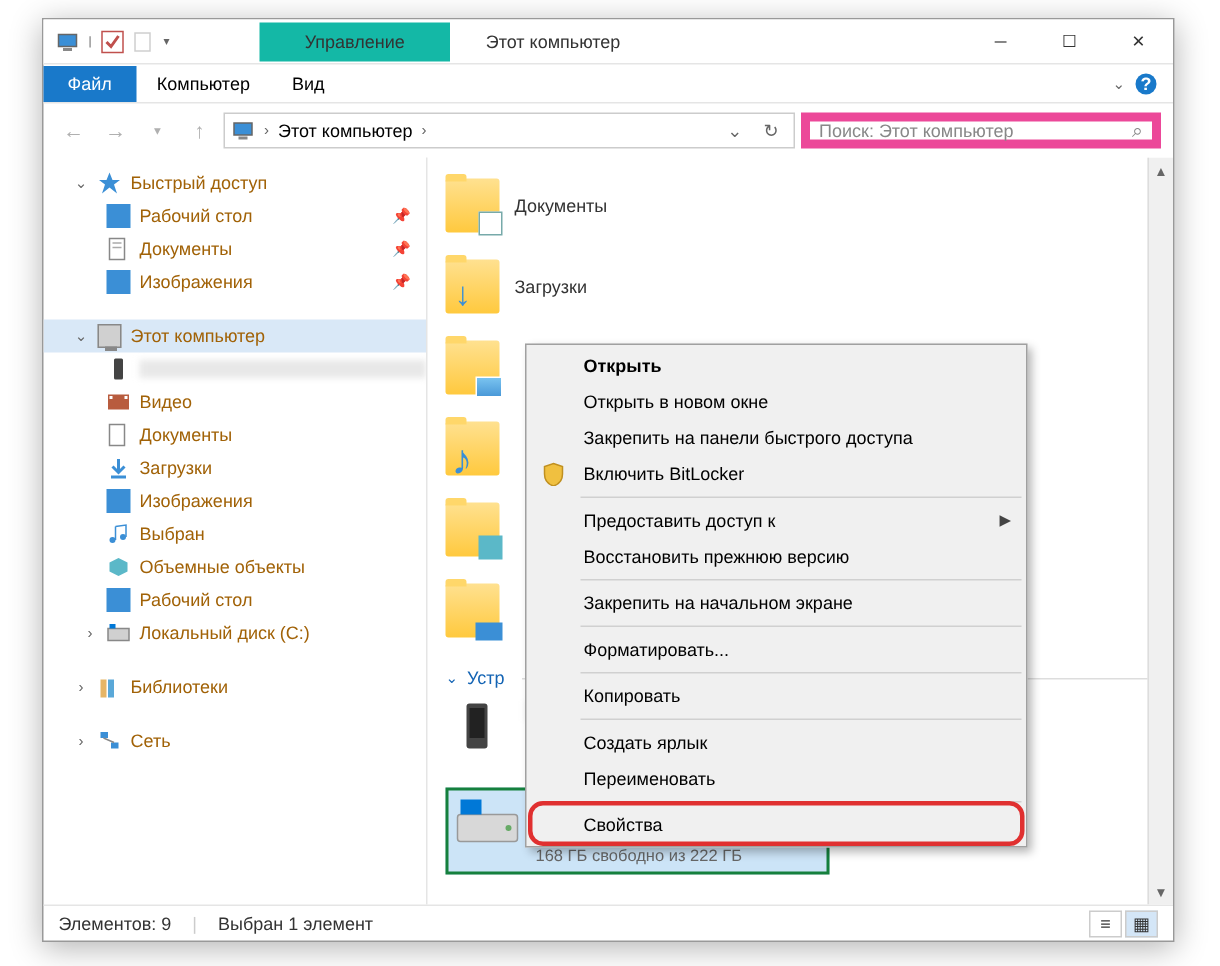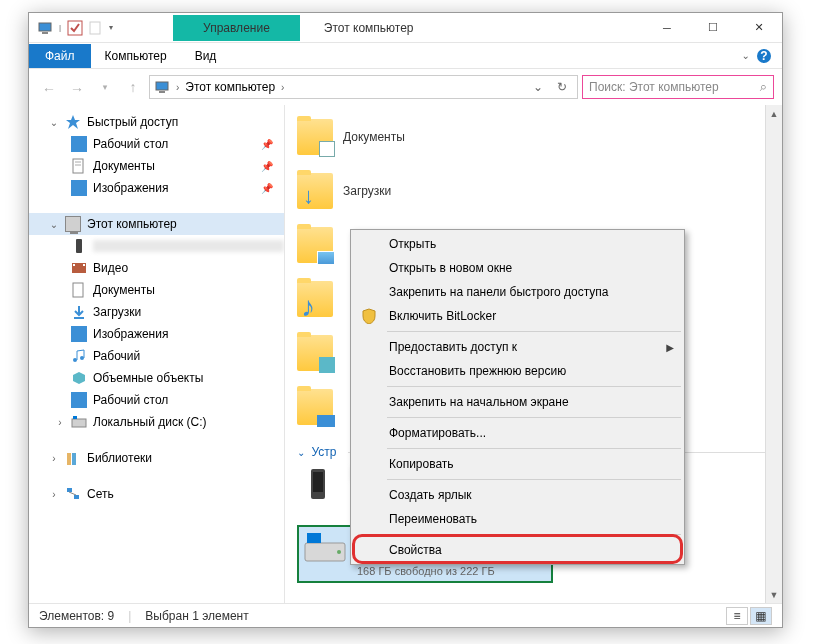--- a/index.html
+++ b/index.html
@@ -22,36 +22,36 @@
 .rtab-file { background: #1979ca; color: #fff; padding: 5px 16px; }
 .rtab-disk { padding: 5px 14px; color: #333; }
 .ribbon-help { margin-left: auto; padding: 0 10px; display: flex; gap: 6px; align-items: center; color: #666; }
 
 
 .navrow { height: 36px; display: flex; align-items: center; padding: 4px 8px; gap: 4px; }
 .nav-btn { width: 24px; height: 24px; display: flex; align-items: center; justify-content: center; color: #b0b0b0; font-size: 14px; }
 .addr { flex: 1; height: 24px; border: 1px solid #ccc; display: flex; align-items: center; padding: 0 4px; gap: 6px; }
 .addr-icon { width: 16px; height: 16px; }
 .addr-btns { display: flex; gap: 2px; color: #666; }
-.search { width: 192px; height: 24px; border: 1px solid #ec4899; display: flex; align-items: center; padding: 0 6px; color: #888; }
+.search { width: 240px; height: 24px; border: 6px solid #ec4899; display: flex; align-items: center; padding: 0 6px; color: #888; }
 .search span:last-child { margin-left: auto; }
 
 
 .body { display: flex; height: calc(100% - 30px - 26px - 36px - 24px); }
 
 
 .sidebar { width: 256px; border-right: 1px solid #e5e5e5; overflow-y: auto; padding: 6px 0; }
 .side-group { margin-bottom: 14px; }
 .side-item { display: flex; align-items: center; height: 22px; padding-left: 8px; gap: 6px; position: relative; }
 .side-item.lvl1 { padding-left: 20px; }
 .side-item.lvl2 { padding-left: 42px; }
 .side-item.sel { background: #d9e8f7; }
 .side-exp { width: 10px; font-size: 10px; color: #666; text-align:center;}
 .side-icon { width: 16px; height: 16px; flex-shrink: 0; }
-.side-label { color: #000000; flex: 1; }
+.side-label { color: #a16207; flex: 1; }
 .pin { margin-left: auto; margin-right: 10px; color: #888; font-size: 10px; }
 
 
 .content { flex: 1; position: relative; padding: 8px 0 0 12px; overflow: hidden; }
 .content-item { display: flex; align-items: center; height: 48px; gap: 10px; margin-bottom: 6px; }
 .ci-icon { width: 36px; height: 36px; flex-shrink: 0; }
 .ci-label { color: #333; }
 .section-hdr { display: flex; align-items: center; gap: 6px; margin: 14px 0 8px 0; color: #1464b4; }
 .section-hdr::after { content:''; flex:1; height:1px; background:#ddd; margin-left:6px;}
 .drive-item { display: flex; align-items: flex-start; gap: 10px; height: 58px; }
@@ -59,21 +59,21 @@
 .drive-icon { width: 44px; height: 36px; }
 .drive-info { display: flex; flex-direction: column; gap: 4px; }
 .drive-bar { width: 190px; height: 14px; border: 1px solid #aaa; background: #fff; position: relative;}
 .drive-bar-fill { height: 100%; background: #26a0da; width: 24%; }
 .drive-sub { color: #666; font-size: 11px; }
 .drive-name-blurred { width: 120px; height: 14px; background: #e8e8e8; filter: blur(2px); }
 
 
 .ctxmenu { position: absolute; left: 350px; top: 229px; width: 335px; background: #f0f0f0; border: 1px solid #a0a0a0; box-shadow: 3px 3px 6px rgba(0,0,0,0.3); padding: 2px; z-index: 100; }
 .ctx-item { height: 24px; display: flex; align-items: center; padding-left: 36px; color: #000; position: relative; }
-.ctx-item.bold { font-weight: normal; }
+.ctx-item.bold { font-weight: bold; }
 .ctx-sep { height: 1px; background: #d0d0d0; margin: 3px 1px 3px 34px; }
 .ctx-arrow { margin-left: auto; margin-right: 8px; color: #444; font-size: 10px; }
 .ctx-icon { position: absolute; left: 8px; width: 16px; height: 16px; }
 .ctx-highlight { position: absolute; border: 3px solid #e03030; border-radius: 10px; left: 1px; right: 1px; height: 30px; bottom: 0px; pointer-events: none; }
 
 
 .statusbar { height: 24px; border-top: 1px solid #e5e5e5; display: flex; align-items: center; padding: 0 10px; gap: 14px; font-size: 12px; color: #333; }
 .statusbar .view-btns { margin-left: auto; display: flex; gap: 2px; }
 .view-btn { width: 22px; height: 18px; border: 1px solid #ccc; display:flex; align-items:center; justify-content:center;}
 
@@ -228,21 +228,21 @@
         <div class="side-item lvl2">
           <div class="side-icon sb-pictures"></div>
           <span class="side-label">Изображения</span>
         </div>
         <div class="side-item lvl2">
           <svg class="side-icon">
               <path d="M6 3 L6 12 M6 3 L13 2 L13 10" stroke="#3b8fd6" fill="none"></path>
               <circle cx="4" cy="12" r="2" fill="#3b8fd6"></circle>
               <circle cx="11" cy="10" r="2" fill="#3b8fd6"></circle>
             </svg>
-          <span class="side-label">Рабочий</span>
+          <span class="side-label">Выбран</span>
         </div>
         <div class="side-item lvl2">
           <svg class="side-icon">
               <polygon points="8,2 14,5 14,11 8,14 2,11 2,5" fill="#5bb8c8"></polygon>
             </svg>
           <span class="side-label">Объемные объекты</span>
         </div>
         <div class="side-item lvl2">
           <div class="side-icon sb-desktop"></div>
           <span class="side-label">Рабочий стол</span>

